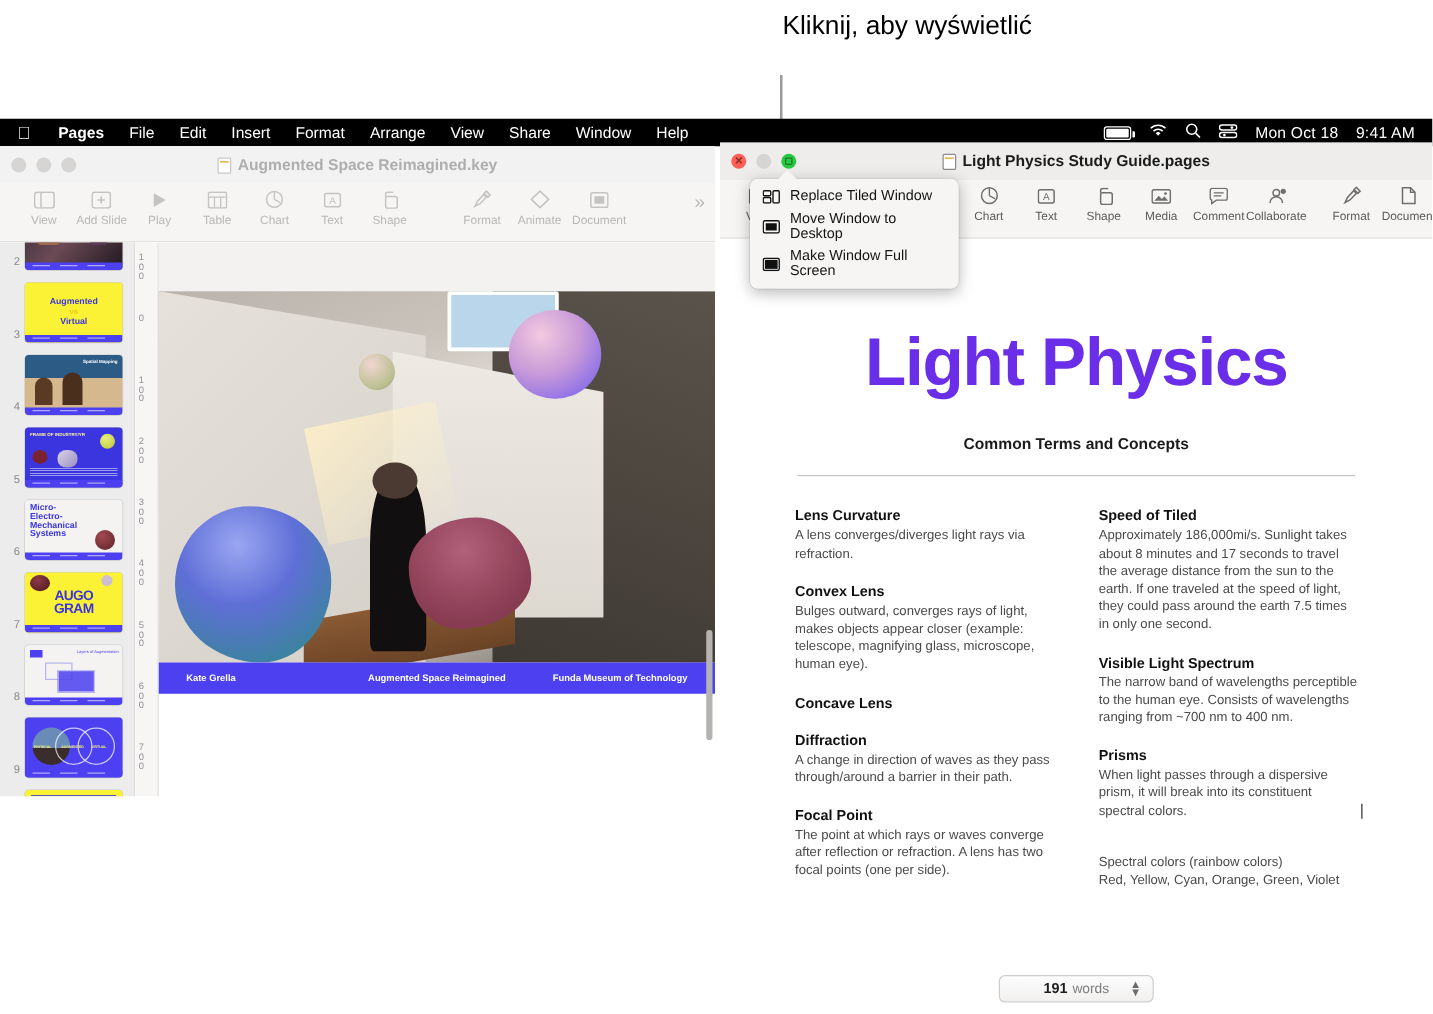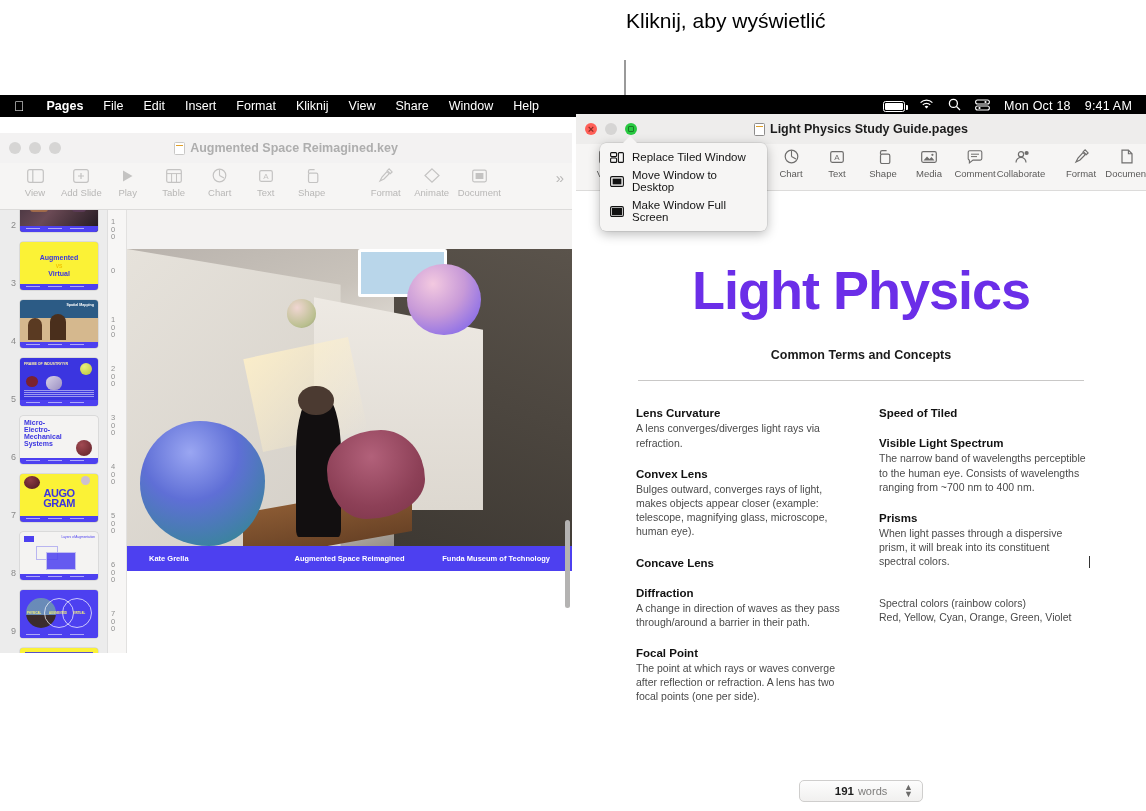--- a/index.html
+++ b/index.html
@@ -42,21 +42,21 @@
     width: 2px; height: 5px; background: #fff; border-radius: 0 1px 1px 0;
   }
   .batt::before {
     content:""; position:absolute; left:1px; top:1px; bottom:1px; right:1px; background:#fff; border-radius:1px;
   }
 
   
   .win {
     position: absolute; background: #fff; overflow: hidden;
   }
-  .win-left  { left: 0;   top: 133px; width: 572px; height: 520px; }
+  .win-left  { left: 0;   top: 117px; width: 572px; height: 520px; }
   .win-right { left: 576px; top: 114px; width: 570px; height: 697px; }
 
   .titlebar {
     position: relative; height: 30px;
     background: #f0efef;
     display: flex; align-items: center; justify-content: center;
     font-size: 12.5px; font-weight: bold;
   }
   .titlebar.inactive { color: #aeaeae; background:#f3f2f2; }
   .titlebar.active   { color: #1c1c1c; background:#eeedec; }
@@ -205,21 +205,21 @@
   </div>
   <div class="callout-line"></div>
 
   <div class="menubar">
     <span class="apple"></span>
     <span class="mi app">Pages</span>
     <span class="mi">File</span>
     <span class="mi">Edit</span>
     <span class="mi">Insert</span>
     <span class="mi">Format</span>
-    <span class="mi">Kliknij</span>
+    <span class="mi">Arrange</span>
     <span class="mi">View</span>
     <span class="mi">Share</span>
     <span class="mi">Window</span>
     <span class="mi">Help</span>
     <span class="spacer"></span>
     <span class="status">
       <span class="batt"></span>
       <span>
         <svg width="15" height="11" viewBox="0 0 15 11">
             <path d="M7.5 9.6 5.6 7.6a2.7 2.7 0 0 1 3.8 0z" fill="#fff"></path>
@@ -694,20 +694,21 @@
               <div class="pg-h">Convex Lens</div>
               <div class="pg-p">Bulges outward, converges rays of light, makes objects appear closer (example: telescope, magnifying glass, microscope, human eye).</div>
               <div class="pg-h">Concave Lens</div>
               <div class="pg-h">Diffraction</div>
               <div class="pg-p">A change in direction of waves as they pass through/around a barrier in their path.</div>
               <div class="pg-h">Focal Point</div>
               <div class="pg-p">The point at which rays or waves converge after reflection or refraction. A lens has two focal points (one per side).</div>
             </div>
           <div class="pg-col" id="pg-col-right">
               <div class="pg-h">Speed of Tiled</div>
+              <div class="pg-p">Approximately 186,000mi/s. Sunlight takes about 8 minutes and 17 seconds to travel the average distance from the sun to the earth. If one traveled at the speed of light, they could pass around the earth 7.5 times in only one second.</div>
               <div class="pg-h">Visible Light Spectrum</div>
               <div class="pg-p">The narrow band of wavelengths perceptible to the human eye. Consists of wavelengths ranging from ~700 nm to 400 nm.</div>
               <div class="pg-h">Prisms</div>
               <div class="pg-p cursor">When light passes through a dispersive prism, it will break into its constituent spectral colors.</div>
               <div class="pg-p tight">
                 <div>Spectral colors (rainbow colors)</div>
                 <div>Red, Yellow, Cyan, Orange, Green, Violet</div>
               </div>
             </div>
         </div>

